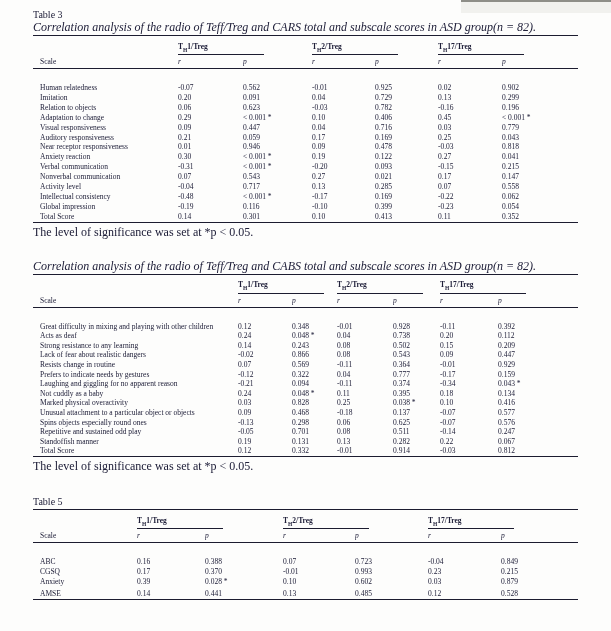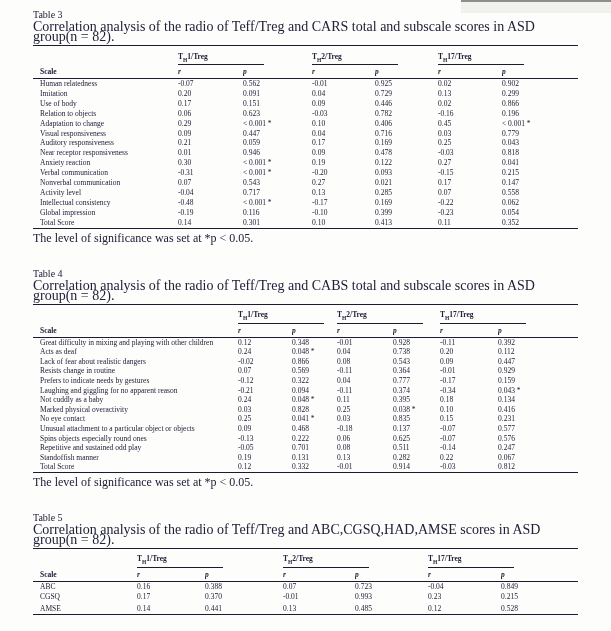--- a/index.html
+++ b/index.html
@@ -25,21 +25,21 @@
   }
   .tbl-section { margin:0; }
   .sec-t3 { padding-top:8px; }
   .sec-t4 { padding-top:24px; }
   .sec-t5 { padding-top:24px; }
   h2.tbl-label {
     font-size:10px; font-weight:400;
     margin:2px 0 2px 0; line-height:10px;
   }
   p.tbl-caption {
-    font-size:14px; margin:0 0 3px 0; line-height:10px;
+    font-size:12px; margin:0 0 3px 0; line-height:10px;font-style:italic;
   }
   p.tbl-footnote {
     font-size:12px; margin:4px 0 0 0; line-height:10px;
   }
   table {
     width:545px; table-layout:fixed;
     border-collapse:collapse;
     border-top:1.2px solid #1c1c30;
     border-bottom:1.2px solid #1c1c30;
   }
@@ -49,26 +49,26 @@
     padding:0; overflow:hidden; white-space:nowrap;
   }
   thead tr.grp-row th { padding-top:4px; height:15px; }
   .grp-u {
     display:inline-block; width:86px;
     border-bottom:0.9px solid #1c1c30;
     padding-bottom:2px; font-weight:700;
   }
   .grp-u sub { font-size:5.5px; }
   thead tr.sub-row th {
-    font-weight:700; line-height:13px; height:13px;
+    font-weight:400; line-height:13px; height:13px;
     border-bottom:1px solid #1c1c30;
     margin-top:24px;
   }
   thead tr.sub-row th.rp { font-style:italic; }
-  tbody tr:first-child td { padding-top:0; }
+  tbody tr:first-child td { padding-top:14px; }
   tbody td { line-height:9.9px; }
   .t4 tbody td { line-height:9.6px; }
   td.lbl, thead th.scale-th { padding-left:7px; }
   .t5 tbody tr:last-child td { padding-top:2px; }
   
   .t3 col.c0{width:145px}.t3 col.c1{width:65px}.t3 col.c2{width:69px}.t3 col.c3{width:63px}.t3 col.c4{width:63px}.t3 col.c5{width:64px}.t3 col.c6{width:76px}
   .t4 col.c0{width:205px}.t4 col.c1{width:54px}.t4 col.c2{width:45px}.t4 col.c3{width:56px}.t4 col.c4{width:47px}.t4 col.c5{width:58px}.t4 col.c6{width:80px}
   .t5 col.c0{width:104px}.t5 col.c1{width:68px}.t5 col.c2{width:78px}.t5 col.c3{width:72px}.t5 col.c4{width:73px}.t5 col.c5{width:73px}.t5 col.c6{width:77px}
 </style>
 </head>
@@ -120,29 +120,20 @@
           <tr>
             <td class="lbl">Imitation</td>
             <td class="num">0.20</td>
             <td class="num">0.091</td>
             <td class="num">0.04</td>
             <td class="num">0.729</td>
             <td class="num">0.13</td>
             <td class="num">0.299</td>
           </tr>
           <tr>
-            <td class="lbl">Use of body</td>
-            <td class="num">0.17</td>
-            <td class="num">0.151</td>
-            <td class="num">0.09</td>
-            <td class="num">0.446</td>
-            <td class="num">0.02</td>
-            <td class="num">0.866</td>
-          </tr>
-          <tr>
             <td class="lbl">Relation to objects</td>
             <td class="num">0.06</td>
             <td class="num">0.623</td>
             <td class="num">-0.03</td>
             <td class="num">0.782</td>
             <td class="num">-0.16</td>
             <td class="num">0.196</td>
           </tr>
           <tr>
             <td class="lbl">Adaptation to change</td>
@@ -242,21 +233,20 @@
             <td class="num">0.413</td>
             <td class="num">0.11</td>
             <td class="num">0.352</td>
           </tr>
         </tbody>
     </table>
     <p class="tbl-footnote">The level of significance was set at *p &lt; 0.05.</p>
   </section>
 
   <section class="tbl-section sec-t4">
-    <h2 class="tbl-label">Table 4</h2>
     <p class="tbl-caption">Correlation analysis of the radio of Teff/Treg and CABS total and subscale scores in ASD group(n = 82).</p>
     <table class="t4">
       <colgroup>
           <col class="c0">
           <col class="c1">
           <col class="c2">
           <col class="c3">
           <col class="c4">
           <col class="c5">
           <col class="c6">
@@ -291,20 +281,29 @@
           <tr>
             <td class="lbl">Acts as deaf</td>
             <td class="num">0.24</td>
             <td class="num">0.048 *</td>
             <td class="num">0.04</td>
             <td class="num">0.738</td>
             <td class="num">0.20</td>
             <td class="num">0.112</td>
           </tr>
           <tr>
+            <td class="lbl">Strong resistance to any learning</td>
+            <td class="num">0.14</td>
+            <td class="num">0.243</td>
+            <td class="num">0.08</td>
+            <td class="num">0.502</td>
+            <td class="num">0.15</td>
+            <td class="num">0.209</td>
+          </tr>
+          <tr>
             <td class="lbl">Lack of fear about realistic dangers</td>
             <td class="num">-0.02</td>
             <td class="num">0.866</td>
             <td class="num">0.08</td>
             <td class="num">0.543</td>
             <td class="num">0.09</td>
             <td class="num">0.447</td>
           </tr>
           <tr>
             <td class="lbl">Resists change in routine</td>
@@ -345,41 +344,32 @@
           <tr>
             <td class="lbl">Marked physical overactivity</td>
             <td class="num">0.03</td>
             <td class="num">0.828</td>
             <td class="num">0.25</td>
             <td class="num">0.038 *</td>
             <td class="num">0.10</td>
             <td class="num">0.416</td>
           </tr>
           <tr>
-            <td class="lbl">No eye contact</td>
-            <td class="num">0.25</td>
-            <td class="num">0.041 *</td>
-            <td class="num">0.03</td>
-            <td class="num">0.835</td>
-            <td class="num">0.15</td>
-            <td class="num">0.231</td>
-          </tr>
-          <tr>
             <td class="lbl">Unusual attachment to a particular object or objects</td>
             <td class="num">0.09</td>
             <td class="num">0.468</td>
             <td class="num">-0.18</td>
             <td class="num">0.137</td>
             <td class="num">-0.07</td>
             <td class="num">0.577</td>
           </tr>
           <tr>
             <td class="lbl">Spins objects especially round ones</td>
             <td class="num">-0.13</td>
-            <td class="num">0.222</td>
+            <td class="num">0.298</td>
             <td class="num">0.06</td>
             <td class="num">0.625</td>
             <td class="num">-0.07</td>
             <td class="num">0.576</td>
           </tr>
           <tr>
             <td class="lbl">Repetitive and sustained odd play</td>
             <td class="num">-0.05</td>
             <td class="num">0.701</td>
             <td class="num">0.08</td>
@@ -405,21 +395,20 @@
             <td class="num">-0.03</td>
             <td class="num">0.812</td>
           </tr>
         </tbody>
     </table>
     <p class="tbl-footnote">The level of significance was set at *p &lt; 0.05.</p>
   </section>
 
   <section class="tbl-section sec-t5">
     <h2 class="tbl-label">Table 5</h2>
-    <p class="tbl-caption">Correlation analysis of the radio of Teff/Treg and ABC,CGSQ,HAD,AMSE scores in ASD group(n = 82).</p>
     <table class="t5">
       <colgroup>
           <col class="c0">
           <col class="c1">
           <col class="c2">
           <col class="c3">
           <col class="c4">
           <col class="c5">
           <col class="c6">
         </colgroup>
@@ -453,20 +442,29 @@
           <tr>
             <td class="lbl">CGSQ</td>
             <td class="num">0.17</td>
             <td class="num">0.370</td>
             <td class="num">-0.01</td>
             <td class="num">0.993</td>
             <td class="num">0.23</td>
             <td class="num">0.215</td>
           </tr>
           <tr>
+            <td class="lbl">Anxiety</td>
+            <td class="num">0.39</td>
+            <td class="num">0.028 *</td>
+            <td class="num">0.10</td>
+            <td class="num">0.602</td>
+            <td class="num">0.03</td>
+            <td class="num">0.879</td>
+          </tr>
+          <tr>
             <td class="lbl">AMSE</td>
             <td class="num">0.14</td>
             <td class="num">0.441</td>
             <td class="num">0.13</td>
             <td class="num">0.485</td>
             <td class="num">0.12</td>
             <td class="num">0.528</td>
           </tr>
         </tbody>
     </table>

